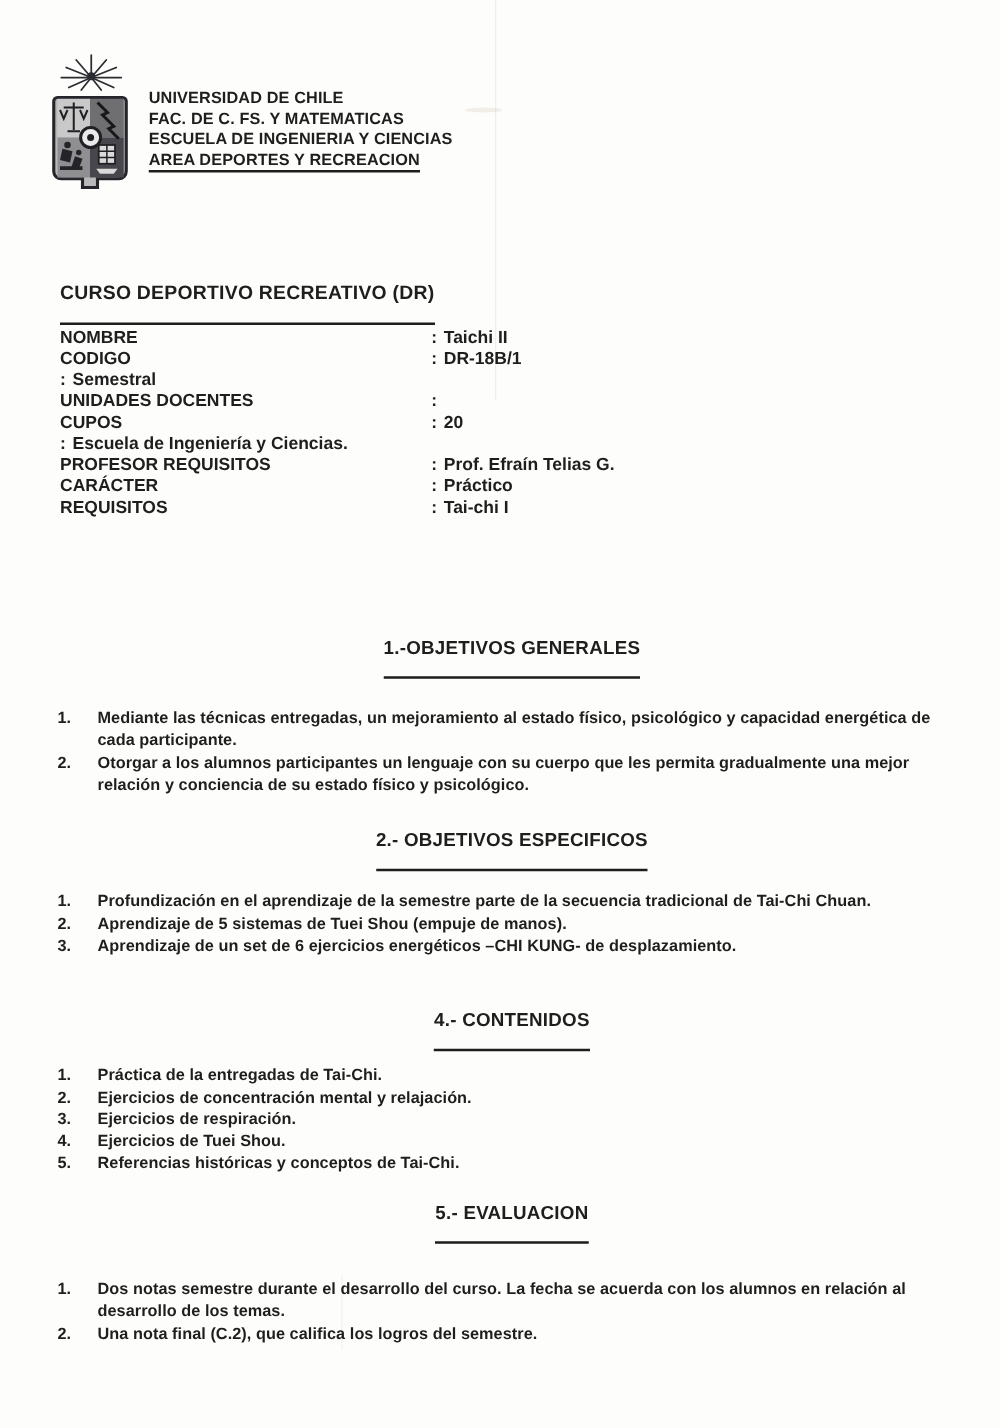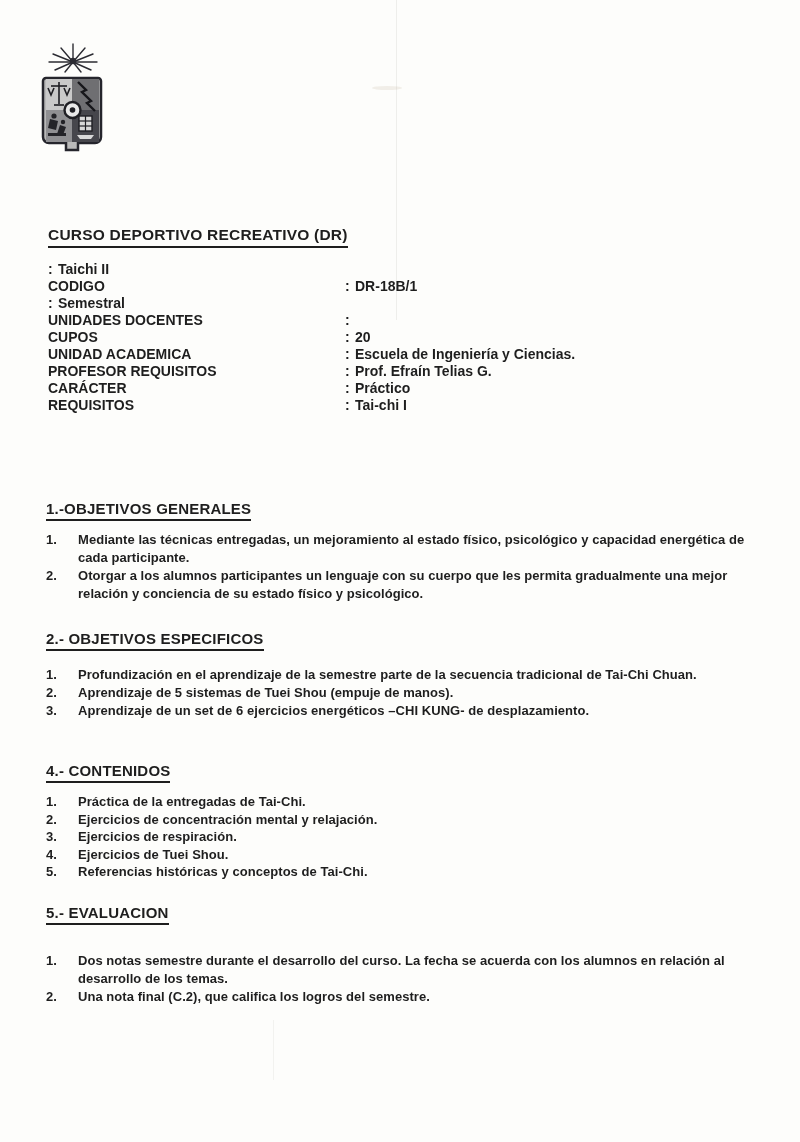--- a/index.html
+++ b/index.html
@@ -37,44 +37,44 @@
     display: inline-block;
     border-bottom: 2px solid #1e1e1e;
     padding-bottom: 0px;
   }
 
   
   .doc-title {
     position: absolute; left: 48px; top: 226px;
     margin: 0; font-size: 15.5px; letter-spacing: 0.2px;
   }
-  .u-heavy { display: inline-block; border-bottom: 2px solid #1e1e1e; padding-bottom: 2px; }
+  .u-heavy { display: inline-block; border-bottom: 2px solid #1e1e1e; padding-bottom: 14px; }
 
   
   .fields { position: absolute; left: 48px; top: 261px; font-size: 14px; }
   .field-row { display: flex; height: 17px; line-height: 17px; }
   .field-label { width: 297px; flex: none; }
   .field-colon { width: 10px; flex: none; }
   .field-value { white-space: nowrap; }
 
   
   .sections { position: absolute; left: 46px; top: 500px; width: 727px; }
-  .section-heading { margin: 0; font-size: 15px; letter-spacing: 0.2px; }
+  .section-heading { margin: 10px; font-size: 15px; letter-spacing: 0.2px; text-align: center; }
   .doc-list {
     list-style: none; margin: 0; padding: 0 0 0 14px;
     counter-reset: li;
     font-size: 13px; line-height: 18px; letter-spacing: 0.05px;
   }
   .doc-list li { counter-increment: li; position: relative; padding-left: 18px; }
   .doc-list li::before {
     content: counter(li) ".";
     position: absolute; left: -14px; top: 0;
   }
   
-  .sec-1 { margin-top: 0; }    .sec-1 .doc-list { margin-top: 10px; }
+  .sec-1 { margin-top: 0; }    .sec-1 .doc-list { margin-top: 22px; }
   .sec-2 { margin-top: 27px; } .sec-2 .doc-list { margin-top: 15px; }
   .sec-4 { margin-top: 42px; } .sec-4 .doc-list { margin-top: 10px; }
   .sec-4 .doc-list { line-height: 17.5px; }
   .sec-5 { margin-top: 23px; } .sec-5 .doc-list { margin-top: 27px; }
 </style>
 </head>
 <body>
 
 <div class="page">
 
@@ -133,28 +133,35 @@
             <line x1="44" y1="81" x2="57" y2="81" stroke="#1f1f24" stroke-width="1.2"></line>
             <line x1="44" y1="86" x2="57" y2="86" stroke="#1f1f24" stroke-width="1.2"></line>
             <path d="M42,95 h17 l-3,4 h-11 z" fill="#d9d9d9"></path>
           </g>
 
           <circle cx="37.5" cy="70" r="8" fill="#e9e9e9" stroke="#1f1f24" stroke-width="2.4"></circle>
           <circle cx="37.5" cy="70" r="2.8" fill="#1f1f24"></circle>
         </g>
       </svg>
     </div>
+    <div class="letterhead-text">
+      <div>UNIVERSIDAD DE CHILE</div>
+      <div>FAC. DE C. FS. Y MATEMATICAS</div>
+      <div>ESCUELA DE INGENIERIA Y CIENCIAS</div>
+      <div><span class="underlined">AREA DEPORTES Y RECREACION</span></div>
+    </div>
   </header>
 
   <h1 class="doc-title">
     <span class="u-heavy">CURSO DEPORTIVO RECREATIVO (DR)</span>
   </h1>
 
   <div class="fields">
     <div class="field-row">
+      <span class="field-label">NOMBRE</span>
       <span class="field-colon">:</span>
       <span class="field-value">Taichi II</span>
     </div>
     <div class="field-row">
       <span class="field-label">CODIGO</span>
       <span class="field-colon">:</span>
       <span class="field-value">DR-18B/1</span>
     </div>
     <div class="field-row">
       <span class="field-colon">:</span>
@@ -164,21 +171,20 @@
       <span class="field-label">UNIDADES DOCENTES</span>
       <span class="field-colon">:</span>
       <span class="field-value"></span>
     </div>
     <div class="field-row">
       <span class="field-label">CUPOS</span>
       <span class="field-colon">:</span>
       <span class="field-value">20</span>
     </div>
     <div class="field-row">
-      <span class="field-label">UNIDAD ACADEMICA</span>
       <span class="field-colon">:</span>
       <span class="field-value">Escuela de Ingeniería y Ciencias.</span>
     </div>
     <div class="field-row">
       <span class="field-label">PROFESOR REQUISITOS</span>
       <span class="field-colon">:</span>
       <span class="field-value">Prof. Efraín Telias G.</span>
     </div>
     <div class="field-row">
       <span class="field-label">CARÁCTER</span>

